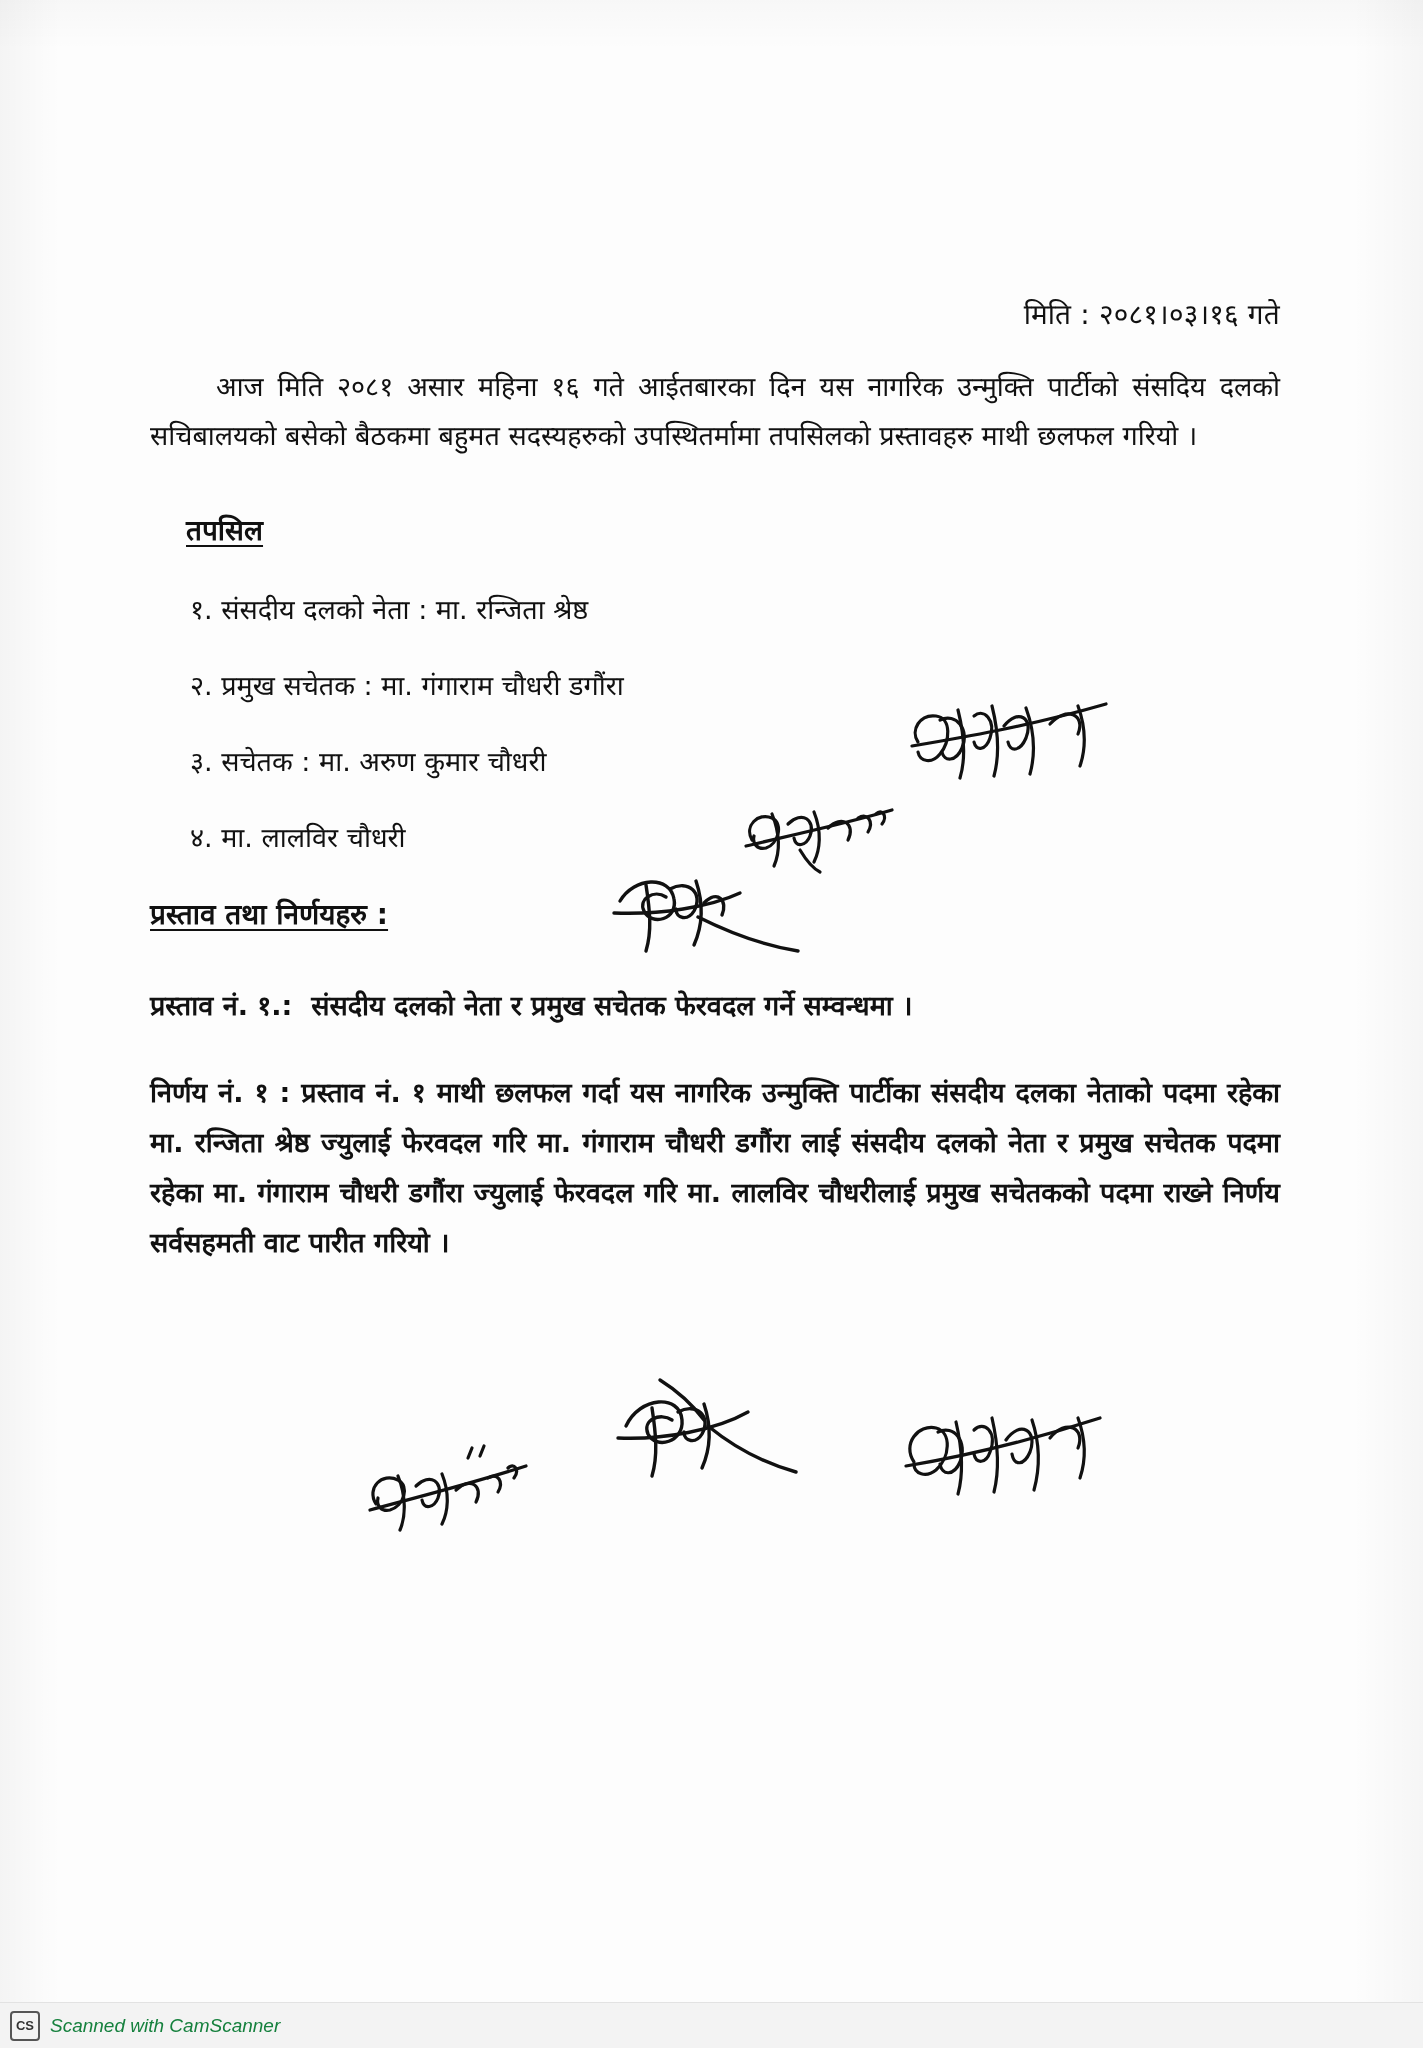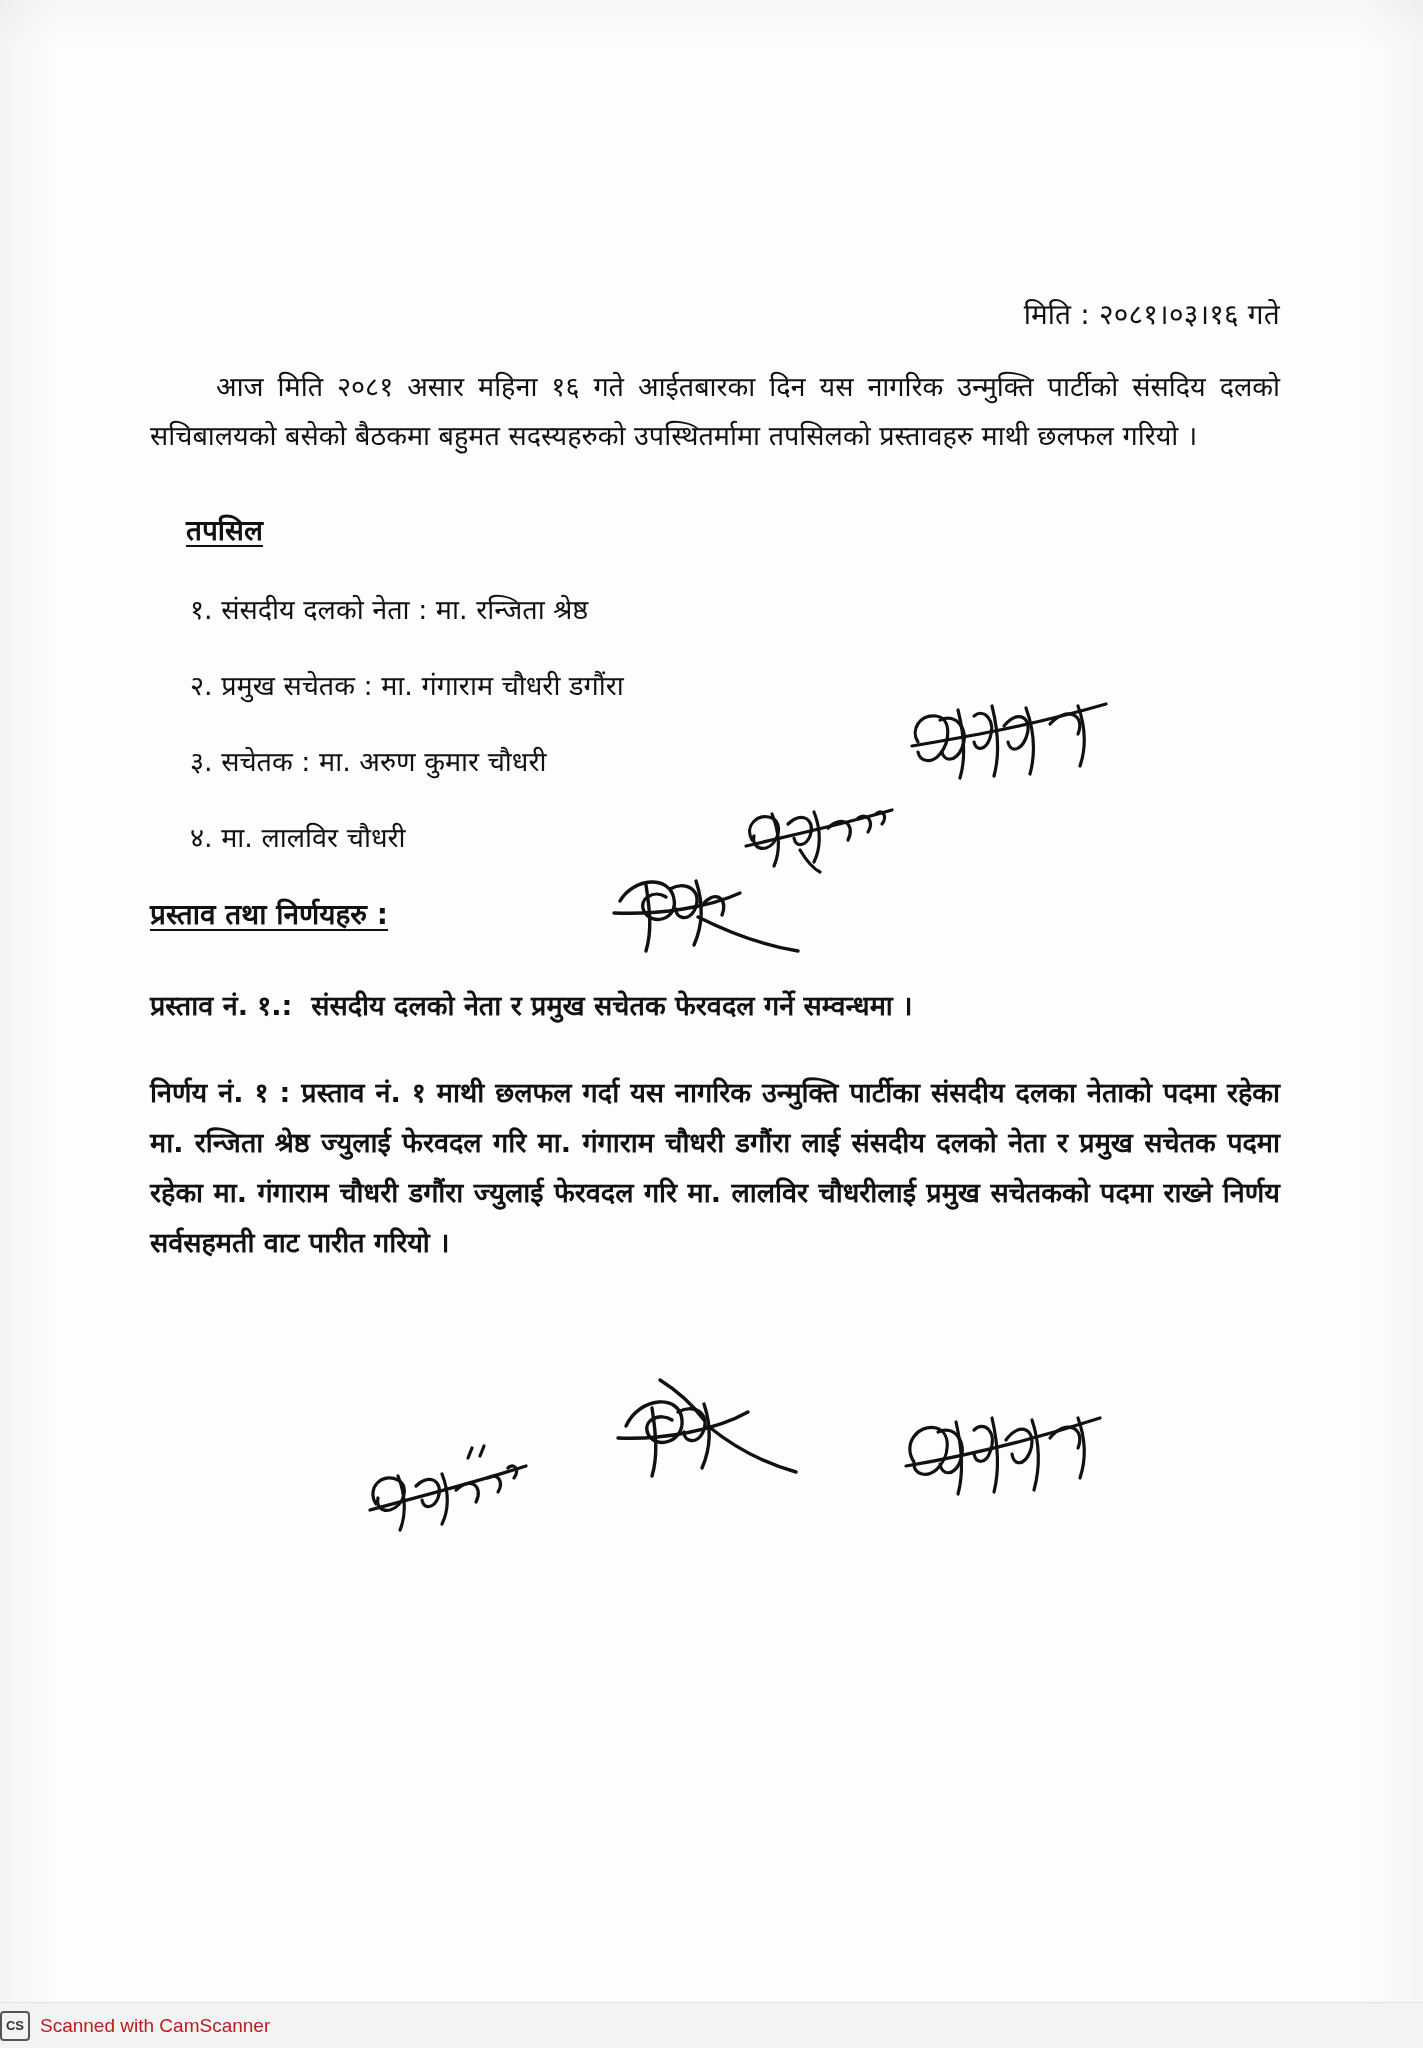--- a/index.html
+++ b/index.html
@@ -103,41 +103,43 @@
   .footer-bar {
     position: absolute;
     left: 0;
     bottom: 0;
     width: 1423px;
     height: 46px;
     background: #f3f3f3;
     border-top: 1px solid #e2e2e2;
     display: flex;
     align-items: center;
+    padding-left: 10px;
     box-sizing: border-box;
   }
   .cs-logo {
     width: 26px;
     height: 26px;
     border: 2px solid #555;
     border-radius: 4px;
     color: #333;
     font-size: 13px;
     font-weight: bold;
     display: flex;
     align-items: center;
     justify-content: center;
     font-family: "Liberation Sans", sans-serif;
     margin-right: 10px;
     flex: 0 0 auto;
   }
   .cs-text {
     font-family: "Liberation Sans", sans-serif;
     font-size: 19px;
-    color: #b91c1c;
+    color: #15803d;
+    font-style: italic;
   }
 </style>
 </head>
 <body>
 
 <div class="page">
 
   <div class="doc-body">
 
     <div class="date-line">मिति : २०८१।०३।१६ गते</div>

